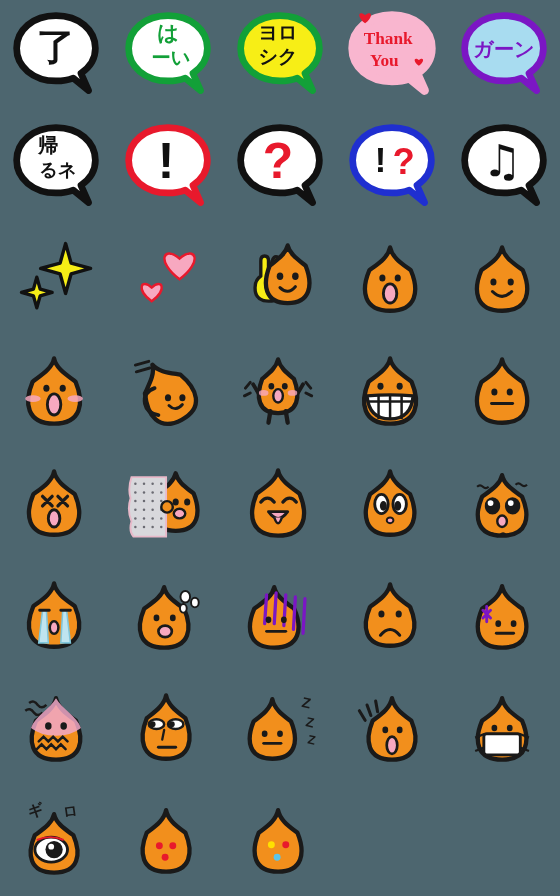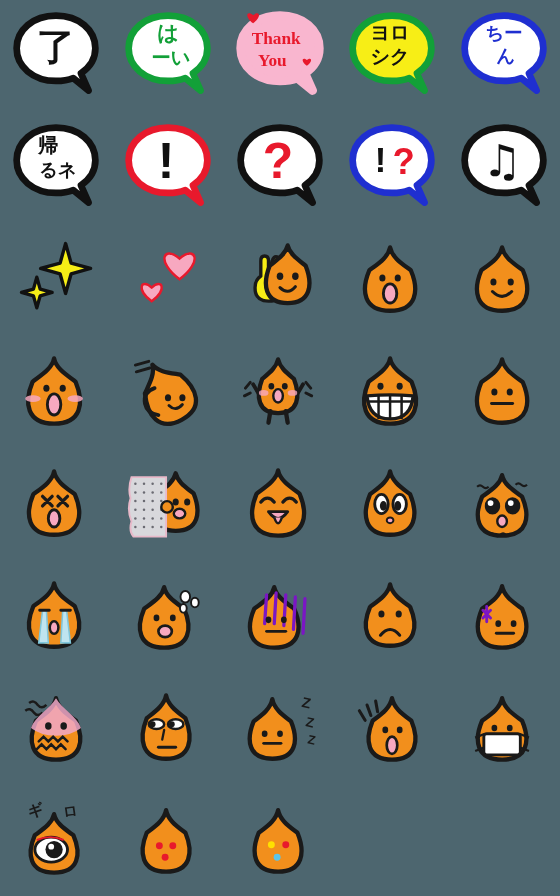--- a/index.html
+++ b/index.html
@@ -53,43 +53,42 @@
     <div class="cell">
       <svg width="96" height="96" viewBox="0 0 100 100" xmlns="http://www.w3.org/2000/svg">
         <path d="M50,8 C26,8 9,23 9,42 C9,61 26,76 50,76 C57,76 63,75 68,73 L84,86 L76,68 C85,62 91,53 91,42 C91,23 74,8 50,8 Z" fill="#ffffff" stroke="#12a038" stroke-width="7" stroke-linejoin="round"></path>
         <text x="50" y="33" font-size="22" font-weight="bold" font-family="Liberation Sans, sans-serif" fill="#12a038" text-anchor="middle">は</text>
         <text x="53" y="58" font-size="20" font-weight="bold" font-family="Liberation Sans, sans-serif" fill="#12a038" text-anchor="middle">ーい</text>
       </svg>
       <span class="hidden-label">Yes / Okay</span>
     </div>
     <div class="cell">
       <svg width="96" height="96" viewBox="0 0 100 100" xmlns="http://www.w3.org/2000/svg">
+        <path d="M50,8 C26,8 9,23 9,42 C9,61 26,76 50,76 C57,76 63,75 68,73 L84,86 L76,68 C85,62 91,53 91,42 C91,23 74,8 50,8 Z" fill="#f7ee16" stroke="#12a038" stroke-width="7" stroke-linejoin="round"></path>
+        <text x="48" y="32" font-size="20" font-weight="bold" font-family="Liberation Sans, sans-serif" fill="#111111" text-anchor="middle">ヨロ</text>
+        <text x="48" y="57" font-size="20" font-weight="bold" font-family="Liberation Sans, sans-serif" fill="#111111" text-anchor="middle">シク</text>
+      </svg>
+      <span class="hidden-label">Please / Nice to meet you</span>
+    </div>
+    <div class="cell">
+      <svg width="96" height="96" viewBox="0 0 100 100" xmlns="http://www.w3.org/2000/svg">
         <path d="M50,8 C26,8 9,23 9,42 C9,61 26,76 50,76 C57,76 63,75 68,73 L84,86 L76,68 C85,62 91,53 91,42 C91,23 74,8 50,8 Z" fill="#f9b6cf" stroke="#f9b6cf" stroke-width="9" stroke-linejoin="round"></path>
         <path d="M22,15.95 C12.200000000000001,8.6 15.7,1.950000000000001 22,7.550000000000001 C28.3,1.950000000000001 31.799999999999997,8.6 22,15.95 Z" fill="#e8192c"></path>
         <path d="M78,60.25 C71,55 73.5,50.25 78,54.25 C82.5,50.25 85,55 78,60.25 Z" fill="#e8192c"></path>
         <text x="46" y="38" font-size="18" font-weight="bold" font-family="Liberation Serif, serif" fill="#e8192c" text-anchor="middle">Thank</text>
         <text x="42" y="60" font-size="18" font-weight="bold" font-family="Liberation Serif, serif" fill="#e8192c" text-anchor="middle">You</text>
       </svg>
       <span class="hidden-label">Thank You with hearts</span>
     </div>
     <div class="cell">
       <svg width="96" height="96" viewBox="0 0 100 100" xmlns="http://www.w3.org/2000/svg">
-        <path d="M50,8 C26,8 9,23 9,42 C9,61 26,76 50,76 C57,76 63,75 68,73 L84,86 L76,68 C85,62 91,53 91,42 C91,23 74,8 50,8 Z" fill="#f7ee16" stroke="#12a038" stroke-width="7" stroke-linejoin="round"></path>
-        <text x="48" y="32" font-size="20" font-weight="bold" font-family="Liberation Sans, sans-serif" fill="#111111" text-anchor="middle">ヨロ</text>
-        <text x="48" y="57" font-size="20" font-weight="bold" font-family="Liberation Sans, sans-serif" fill="#111111" text-anchor="middle">シク</text>
-      </svg>
-      <span class="hidden-label">Please / Nice to meet you</span>
-    </div>
-    <div class="cell">
-      <svg width="96" height="96" viewBox="0 0 100 100" xmlns="http://www.w3.org/2000/svg">
-        <path d="M50,8 C26,8 9,23 9,42 C9,61 26,76 50,76 C57,76 63,75 68,73 L84,86 L76,68 C85,62 91,53 91,42 C91,23 74,8 50,8 Z" fill="#ffffff" stroke="#1f2fd0" stroke-width="7" stroke-linejoin="round"></path>
-        <text x="50" y="32" font-size="19" font-weight="bold" font-family="Liberation Sans, sans-serif" fill="#1f2fd0" text-anchor="middle">ちー</text>
-        <text x="52" y="56" font-size="19" font-weight="bold" font-family="Liberation Sans, sans-serif" fill="#1f2fd0" text-anchor="middle">ん</text>
-      </svg>
-      <span class="hidden-label">Chin (defeated sound)</span>
+        <path d="M50,8 C26,8 9,23 9,42 C9,61 26,76 50,76 C57,76 63,75 68,73 L84,86 L76,68 C85,62 91,53 91,42 C91,23 74,8 50,8 Z" fill="#a8dcf0" stroke="#7b16c4" stroke-width="7" stroke-linejoin="round"></path>
+        <text x="50" y="44" font-family="Liberation Sans, sans-serif" font-size="21" font-weight="bold" fill="#7b16c4" text-anchor="middle" dominant-baseline="middle">ガーン</text>
+      </svg>
+      <span class="hidden-label">Shock / Gasp</span>
     </div>
     <div class="cell">
       <svg width="96" height="96" viewBox="0 0 100 100" xmlns="http://www.w3.org/2000/svg">
         <path d="M50,8 C26,8 9,23 9,42 C9,61 26,76 50,76 C57,76 63,75 68,73 L84,86 L76,68 C85,62 91,53 91,42 C91,23 74,8 50,8 Z" fill="#ffffff" stroke="#111111" stroke-width="7" stroke-linejoin="round"></path>
         <text x="42" y="33" font-size="21" font-weight="bold" font-family="Liberation Sans, sans-serif" fill="#111111" text-anchor="middle">帰</text>
         <text x="52" y="58" font-size="19" font-weight="bold" font-family="Liberation Sans, sans-serif" fill="#111111" text-anchor="middle">るネ</text>
       </svg>
       <span class="hidden-label">I'm heading home</span>
     </div>
     <div class="cell">

